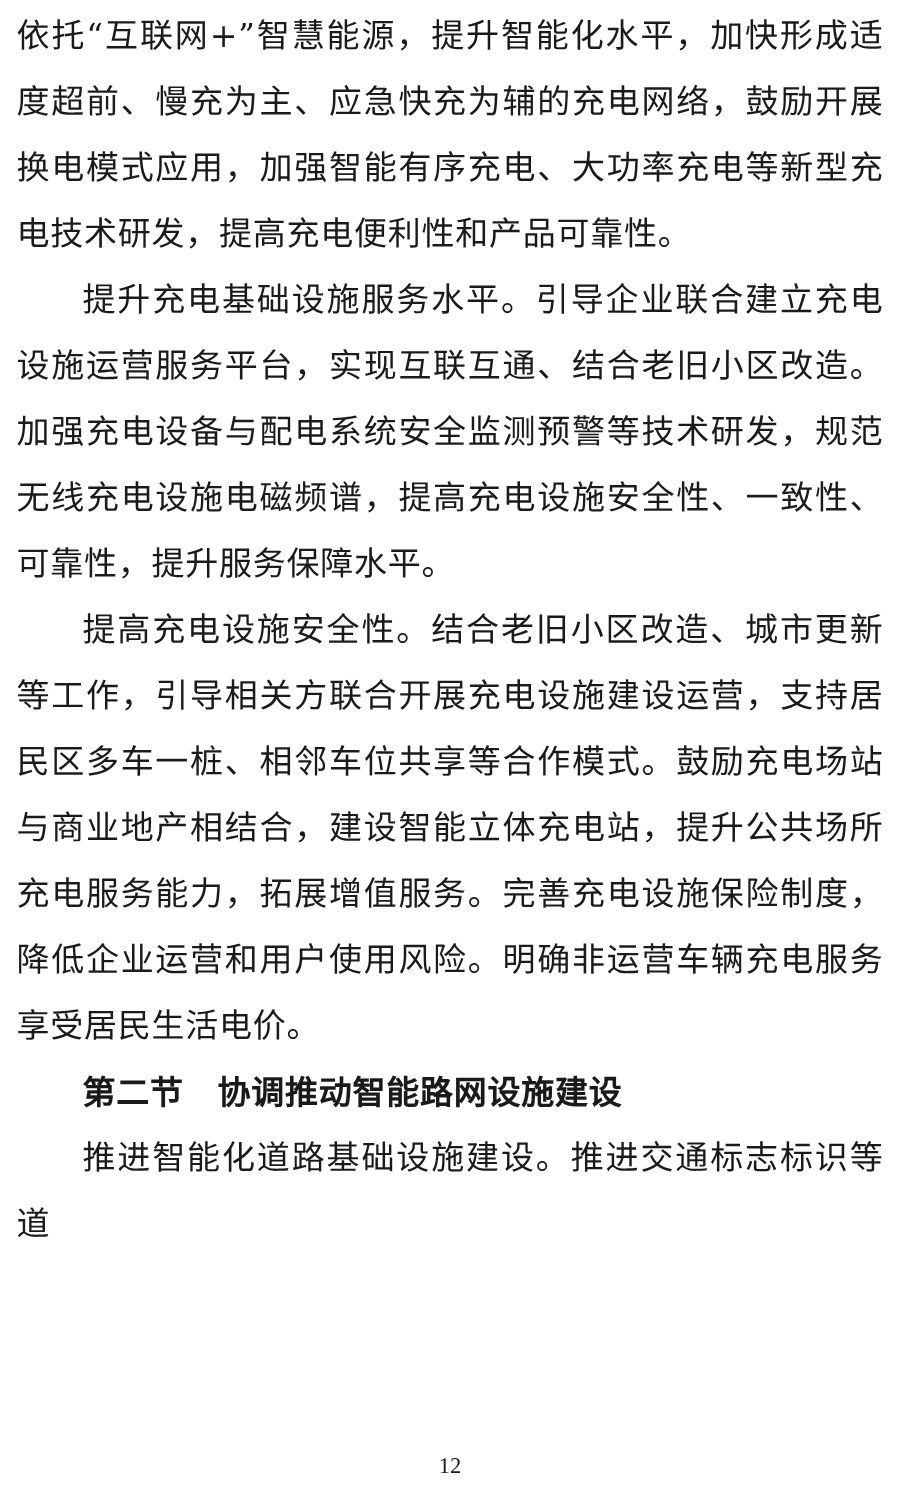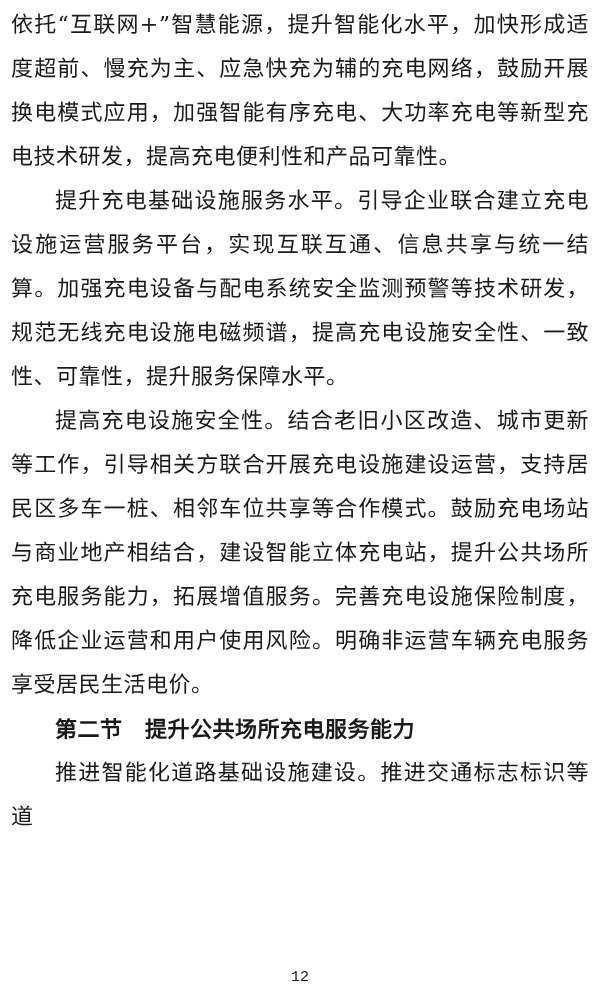--- a/index.html
+++ b/index.html
@@ -46,34 +46,34 @@
 
   .page-number {
     position: absolute;
     left: 0;
     top: 968px;
     width: 600px;
     text-align: center;
     font-size: 15px;
     line-height: 20px;
     color: #1a1a1a;
-    font-family: Liberation Mono, monospace;
+    font-family: Liberation Serif, serif;
   }
 </style>
 </head>
 <body>
 
 <div class="page">
 
   <p class="body-para no-indent">依托“互联网+”智慧能源，提升智能化水平，加快形成适度超前、慢充为主、应急快充为辅的充电网络，鼓励开展换电模式应用，加强智能有序充电、大功率充电等新型充电技术研发，提高充电便利性和产品可靠性。</p>
 
-  <p class="body-para">提升充电基础设施服务水平。引导企业联合建立充电设施运营服务平台，实现互联互通、信息共享与统一结算。加强充电设备与配电系统安全监测预警等技术研发，规范无线充电设施电磁频谱，提高充电设施安全性、一致性、可靠性，提升服务保障水平。</p>
+  <p class="body-para">提升充电基础设施服务水平。引导企业联合建立充电设施运营服务平台，实现互联互通、结合老旧小区改造。加强充电设备与配电系统安全监测预警等技术研发，规范无线充电设施电磁频谱，提高充电设施安全性、一致性、可靠性，提升服务保障水平。</p>
 
   <p class="body-para">提高充电设施安全性。结合老旧小区改造、城市更新等工作，引导相关方联合开展充电设施建设运营，支持居民区多车一桩、相邻车位共享等合作模式。鼓励充电场站与商业地产相结合，建设智能立体充电站，提升公共场所充电服务能力，拓展增值服务。完善充电设施保险制度，降低企业运营和用户使用风险。明确非运营车辆充电服务享受居民生活电价。</p>
 
-  <h2 class="section-heading">第二节　提升公共场所充电服务能力</h2>
+  <h2 class="section-heading">第二节　协调推动智能路网设施建设</h2>
 
 
   <p class="body-para">推进智能化道路基础设施建设。推进交通标志标识等道</p>
 
   <div class="page-number">12</div>
 
 </div>
 
 </body></html>

